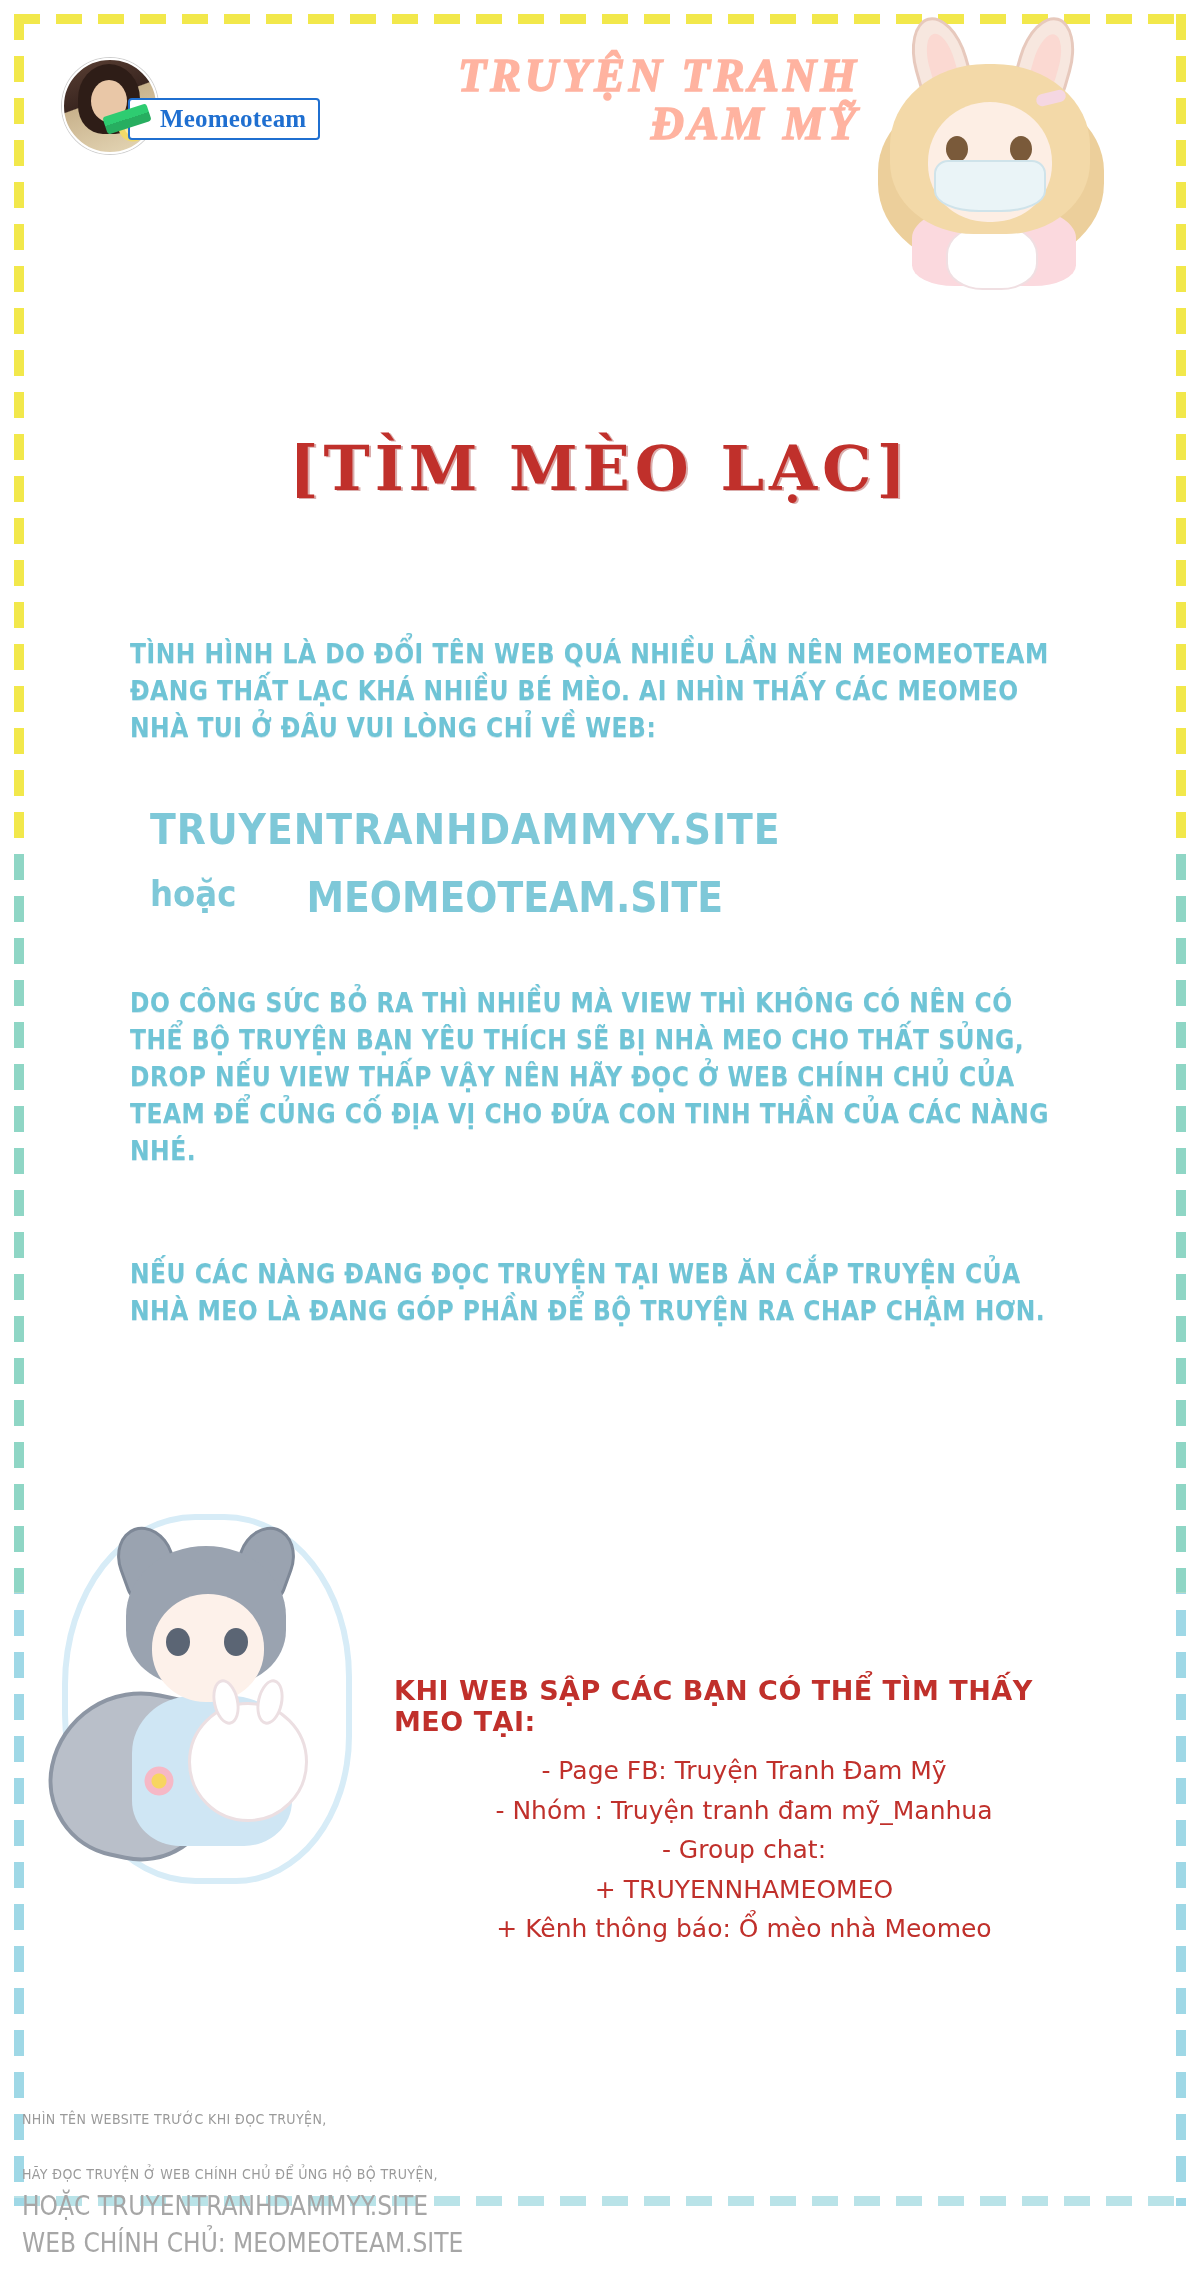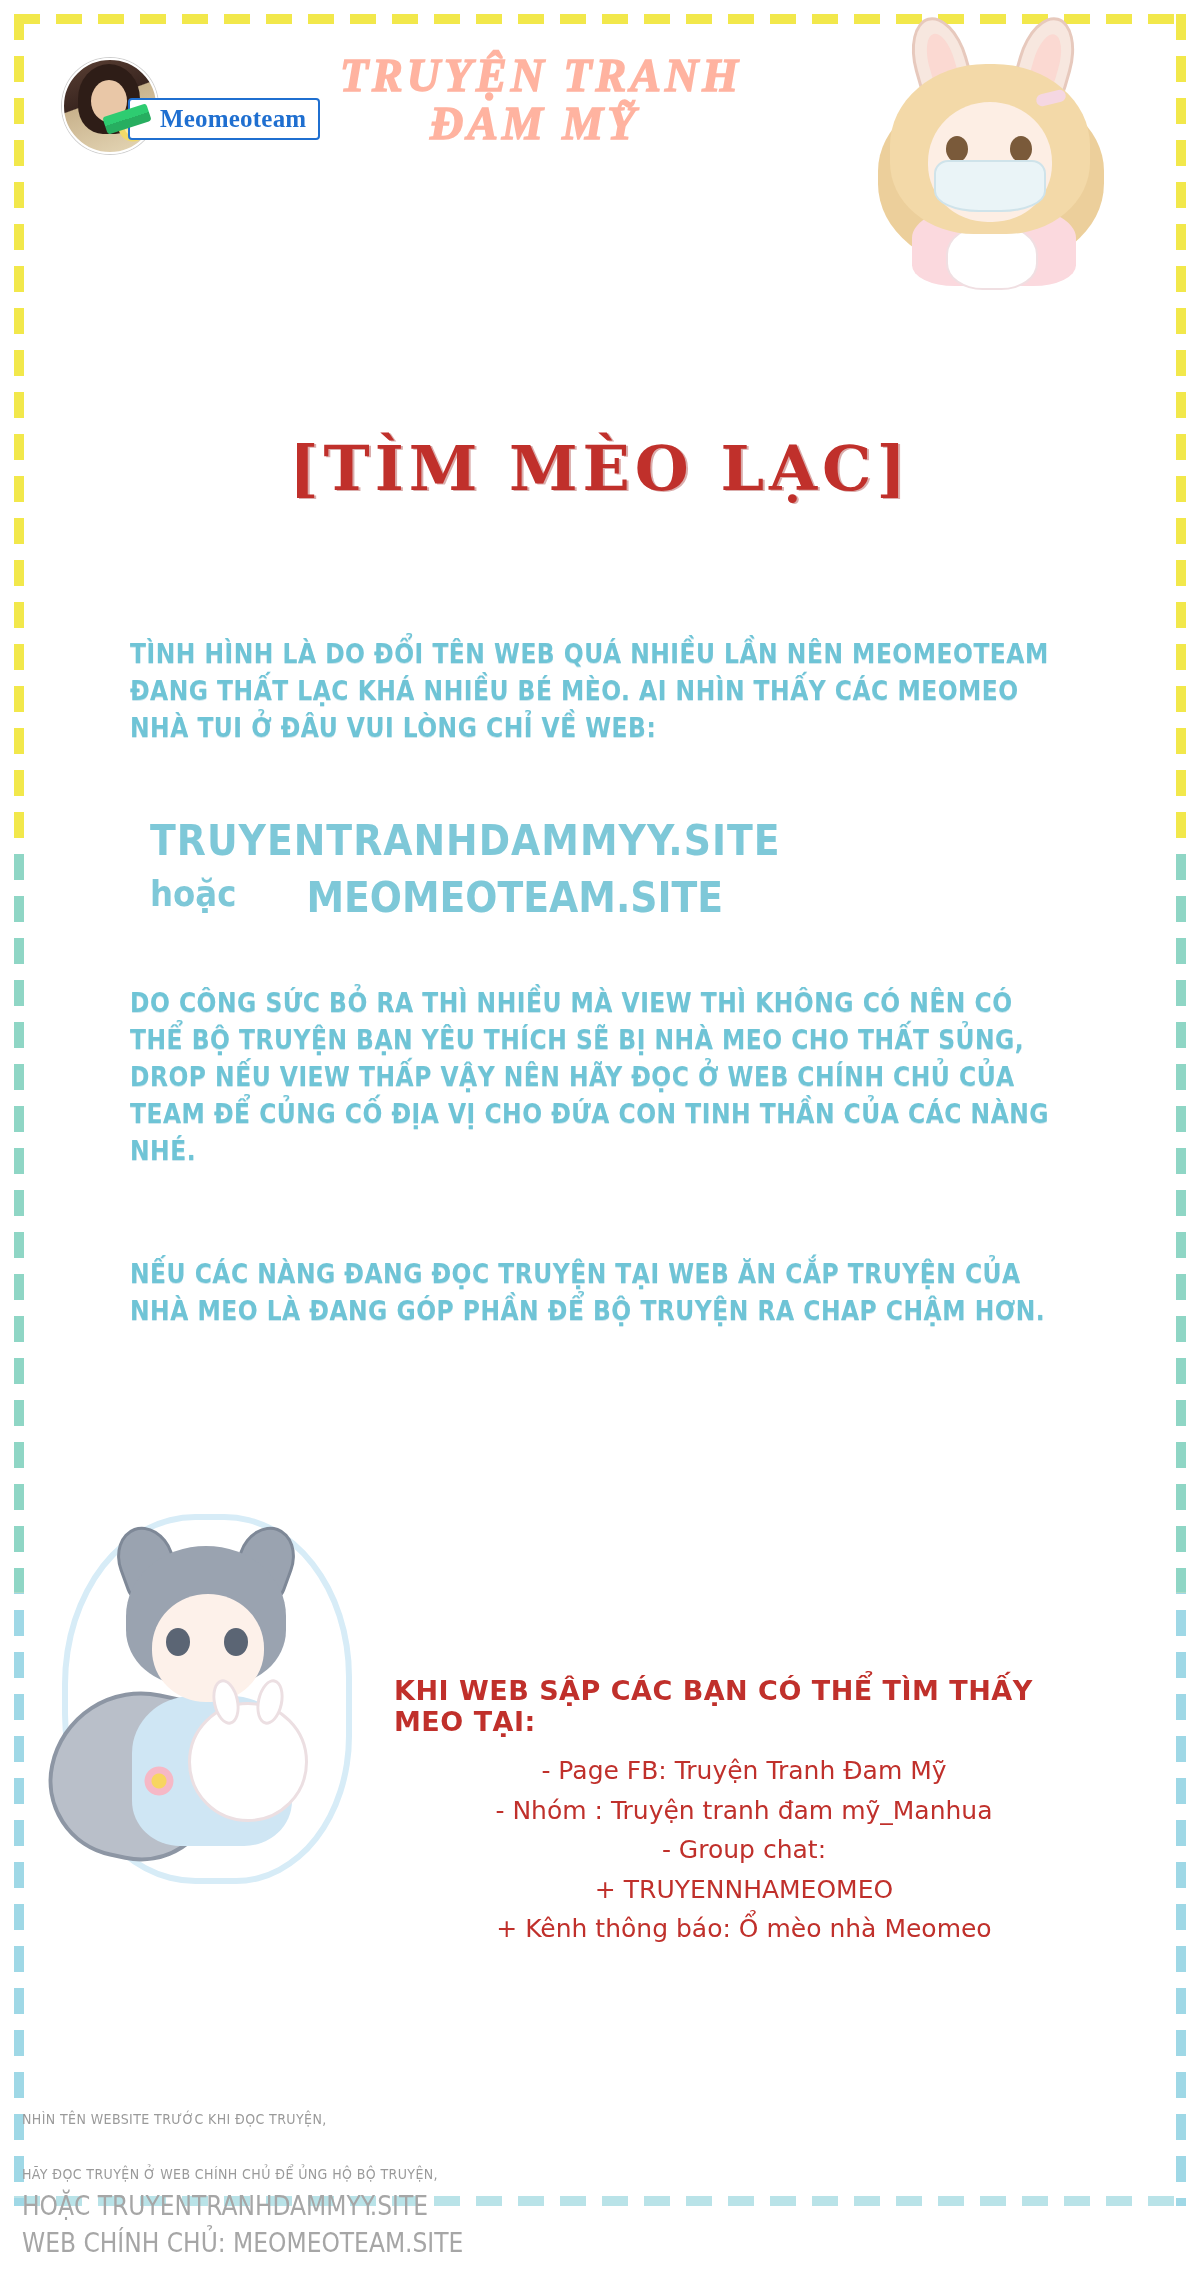--- a/index.html
+++ b/index.html
@@ -130,20 +130,21 @@
     width: 520px;
     color: #ffb3a0;
     -webkit-text-stroke: 1.5px #ffb3a0;
     font-family: "Liberation Serif", serif;
     font-weight: bold;
     font-style: italic;
     font-size: 46px;
     line-height: 1.05;
     letter-spacing: 4px;
     text-transform: uppercase;
+    text-align: right;
   }
   .brand-title .line2 { padding-left: 90px; display: block; }
 
   
   .chibi-top {
     position: absolute;
     right: 60px; top: 10px;
     width: 290px; height: 280px;
   }
   .ch-ear {
@@ -241,21 +242,20 @@
   #para4 { top: 1256px; }
 
   .site-line {
     position: absolute;
     left: 150px;
     width: 940px;
     color: #7ec8d8;
     font-family: "DejaVu Sans Condensed", "Liberation Sans", sans-serif;
     font-weight: bold;
     letter-spacing: 1px;
-    margin-top: 11px;
   }
   #site1 {
     top: 805px;
     font-size: 42px;
     text-transform: uppercase;
   }
   #site2row {
     position: absolute;
     left: 150px; top: 873px;
     width: 940px;

